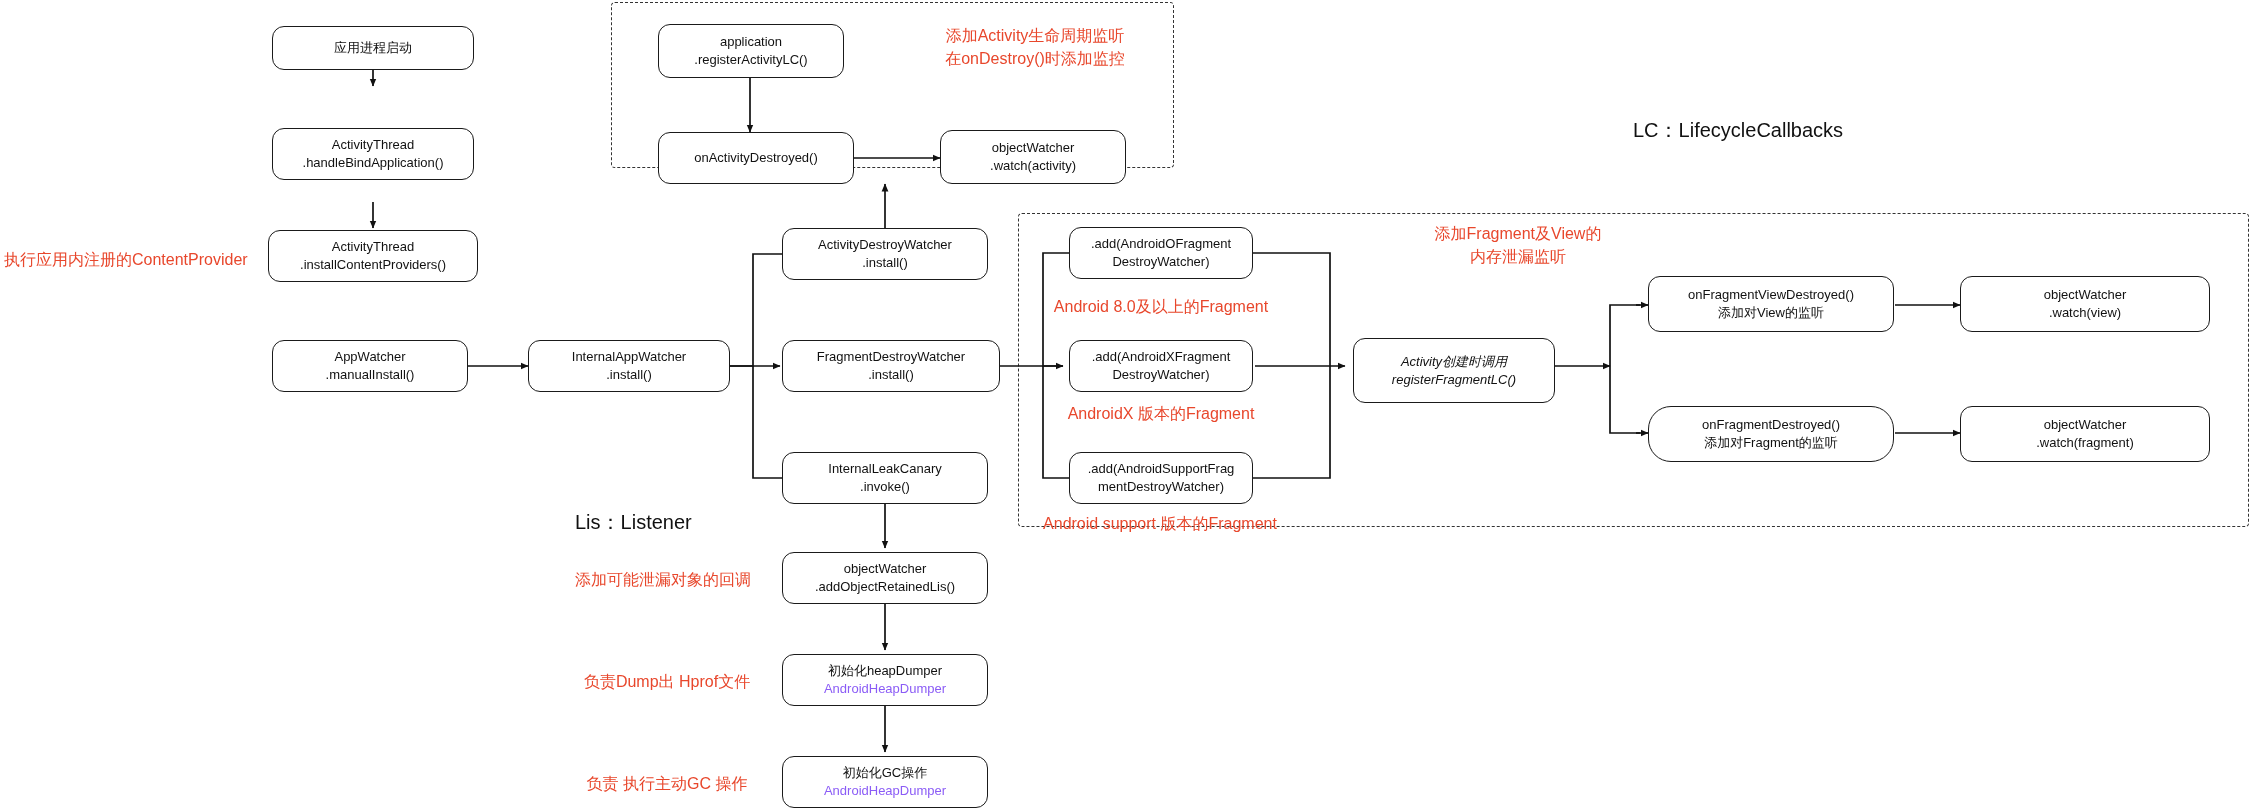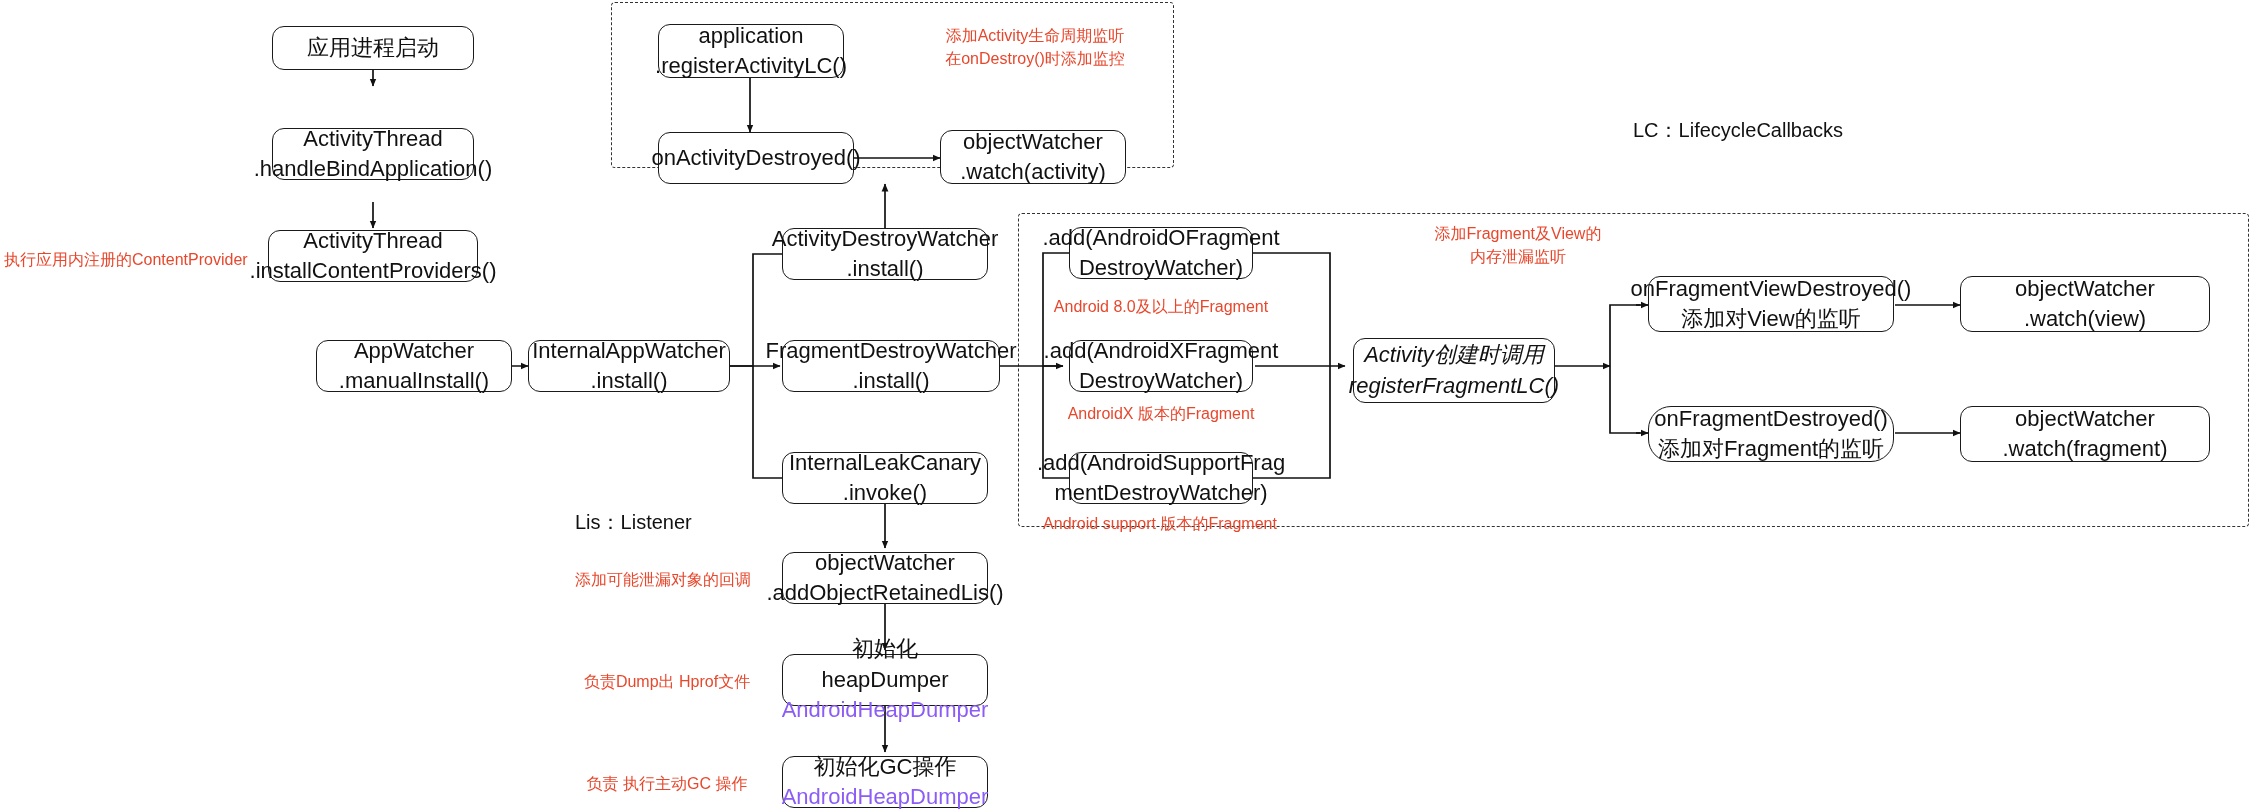--- a/index.html
+++ b/index.html
@@ -20,21 +20,21 @@
     box-sizing: border-box;
     border: 1.6px solid #1a1a1a;
     border-radius: 12px;
     background: #ffffff;
     display: flex;
     flex-direction: column;
     align-items: center;
     justify-content: center;
     text-align: center;
     color: #111111;
-    font-size: 22px;
+    font-size: 13px;
     line-height: 1.38;
     padding: 2px 6px;
     z-index: 5;
   }
   .node .l2.red {
     color: #8b5cf6;
   }
   .dashed-region {
     position: absolute;
     box-sizing: border-box;
@@ -139,21 +139,21 @@
   <div class="node" style="left:272px; top:128px; width:202px; height:52px;">
     <span class="l1">ActivityThread</span>
     <span class="l2">.handleBindApplication()</span>
   </div>
 
   <div class="node" style="left:268px; top:230px; width:210px; height:52px;">
     <span class="l1">ActivityThread</span>
     <span class="l2">.installContentProviders()</span>
   </div>
 
-  <div class="node" style="left:272px; top:340px; width:196px; height:52px;margin-left:44px;">
+  <div class="node" style="left:272px; top:340px; width:196px; height:52px;">
     <span class="l1">AppWatcher</span>
     <span class="l2">.manualInstall()</span>
   </div>
 
   <div class="node" style="left:528px; top:340px; width:202px; height:52px;">
     <span class="l1">InternalAppWatcher</span>
     <span class="l2">.install()</span>
   </div>
 
   <div class="node" style="left:782px; top:228px; width:206px; height:52px;">

